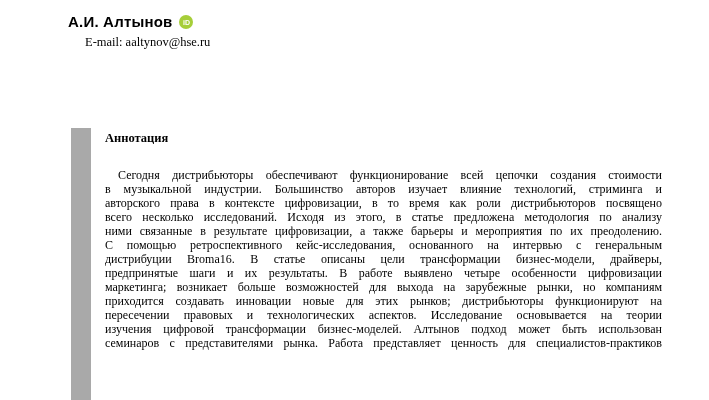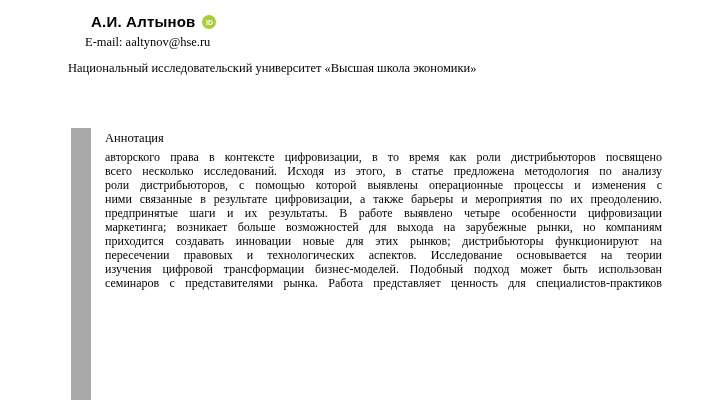--- a/index.html
+++ b/index.html
@@ -11,21 +11,20 @@
     overflow: hidden;
     color: #000;
   }
   .author-row {
     position: absolute;
     left: 68px;
     top: 13px;
     display: flex;
     align-items: center;
     gap: 7px;
-    margin-left: 23px;
   }
   .author-name {
     font-family: "Liberation Sans", sans-serif;
     font-weight: bold;
     font-size: 15px;
     line-height: 18px;
     letter-spacing: 0.2px;
   }
   .orcid-badge {
     width: 14px;
@@ -66,25 +65,25 @@
   }
   .abstract {
     position: absolute;
     left: 105px;
     top: 128px;
     width: 557px;
     font-family: "Liberation Serif", serif;
     font-size: 12px;
   }
   .abstract-heading {
-    font-weight: normal;
+    font-weight: bold;
     font-size: 12.5px;
     line-height: 14px;
     padding-top: 3px;
-    margin-bottom: 5px;
+    margin-bottom: 23px;
   }
   .abs-line {
     line-height: 14px;
     height: 14px;
     overflow: hidden;
     text-align: justify;
     text-align-last: justify;
   }
   .abs-line.first { text-indent: 13px; }
 </style>
@@ -94,30 +93,32 @@
 <div class="author-row">
   <span class="author-name">А.И. Алтынов</span>
   <span class="orcid-badge" style="background:#A6CE39;">
     <span>iD</span>
   </span>
 </div>
 
 <div class="author-email">E-mail: aaltynov@hse.ru</div>
 
 <div class="affiliation-block">
-  <div>Национальный исследовательский университет «Высшая школа экономики»</div>
 </div>
 
 <div class="abstract-bar" style="background:#a9a9a9;"></div>
 
 <div class="abstract">
   <div class="abstract-heading">Аннотация</div>
+  <div class="abs-line first">Сегодня дистрибьюторы обеспечивают функционирование всей цепочки создания стоимости</div>
+  <div class="abs-line">в музыкальной индустрии. Большинство авторов изучает влияние технологий, стриминга и</div>
   <div class="abs-line">авторского права в контексте цифровизации, в то время как роли дистрибьюторов посвящено</div>
   <div class="abs-line">всего несколько исследований. Исходя из этого, в статье предложена методология по анализу</div>
-  <div class="abs-line">роли дистрибьюторов, с помощью которой выявлены операционные процессы и изменения с</div>
   <div class="abs-line">ними связанные в результате цифровизации, а также барьеры и мероприятия по их преодолению.</div>
+  <div class="abs-line">С помощью ретроспективного кейс-исследования, основанного на интервью с генеральным</div>
+  <div class="abs-line">дистрибуции Broma16. В статье описаны цели трансформации бизнес-модели, драйверы,</div>
   <div class="abs-line">предпринятые шаги и их результаты. В работе выявлено четыре особенности цифровизации</div>
   <div class="abs-line">маркетинга; возникает больше возможностей для выхода на зарубежные рынки, но компаниям</div>
   <div class="abs-line">приходится создавать инновации новые для этих рынков; дистрибьюторы функционируют на</div>
   <div class="abs-line">пересечении правовых и технологических аспектов. Исследование основывается на теории</div>
-  <div class="abs-line">изучения цифровой трансформации бизнес-моделей. Подобный подход может быть использован</div>
+  <div class="abs-line">изучения цифровой трансформации бизнес-моделей. Алтынов подход может быть использован</div>
   <div class="abs-line">семинаров с представителями рынка. Работа представляет ценность для специалистов-практиков</div>
 </div>
 
 </body></html>

